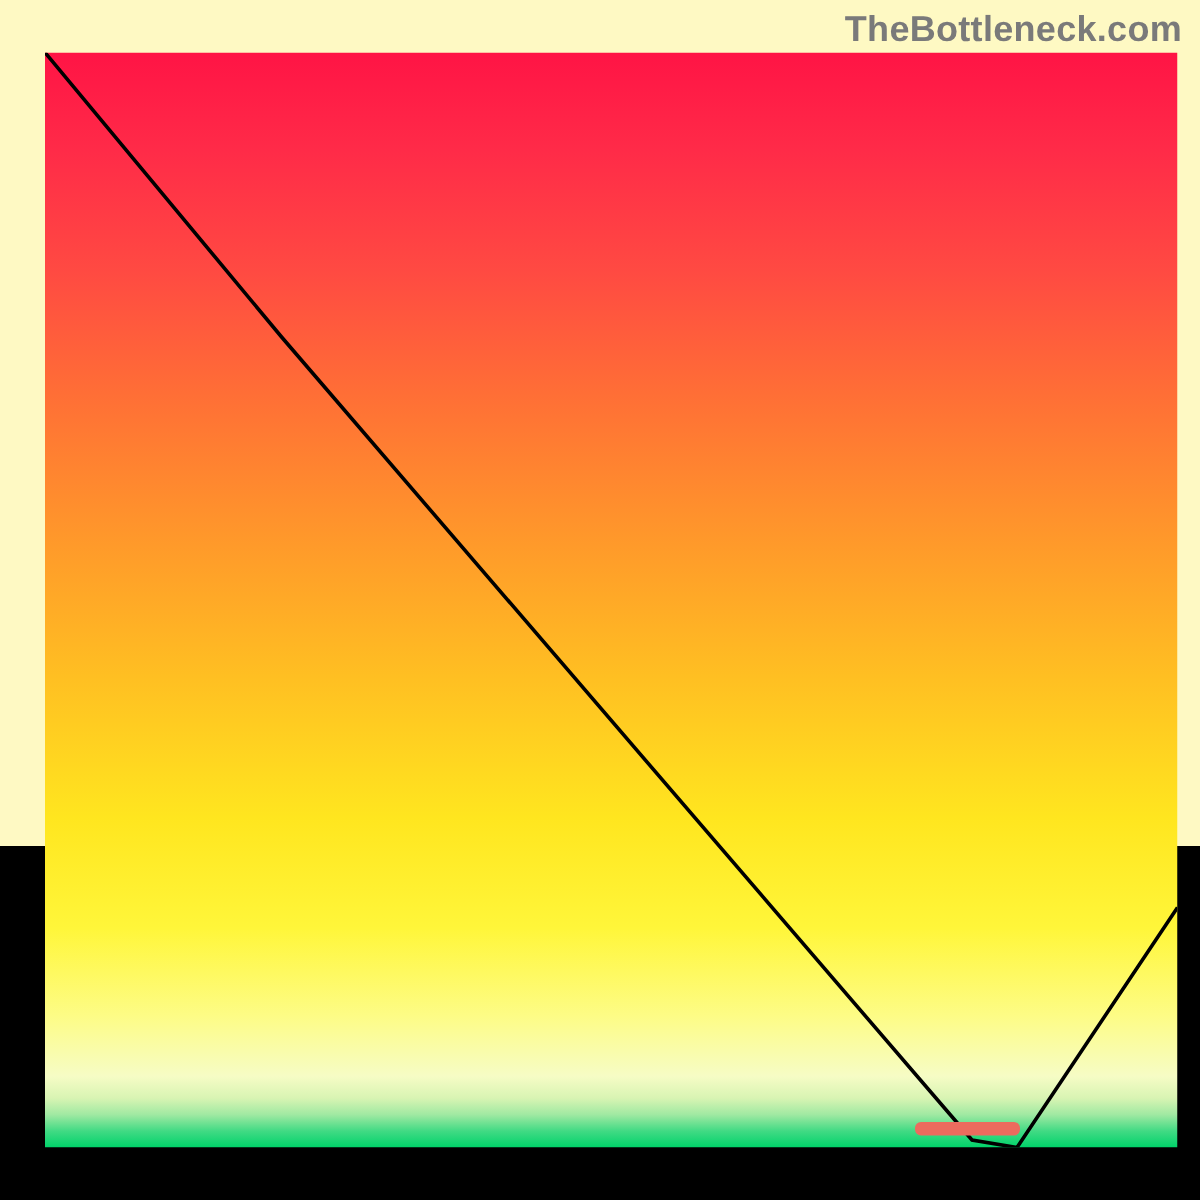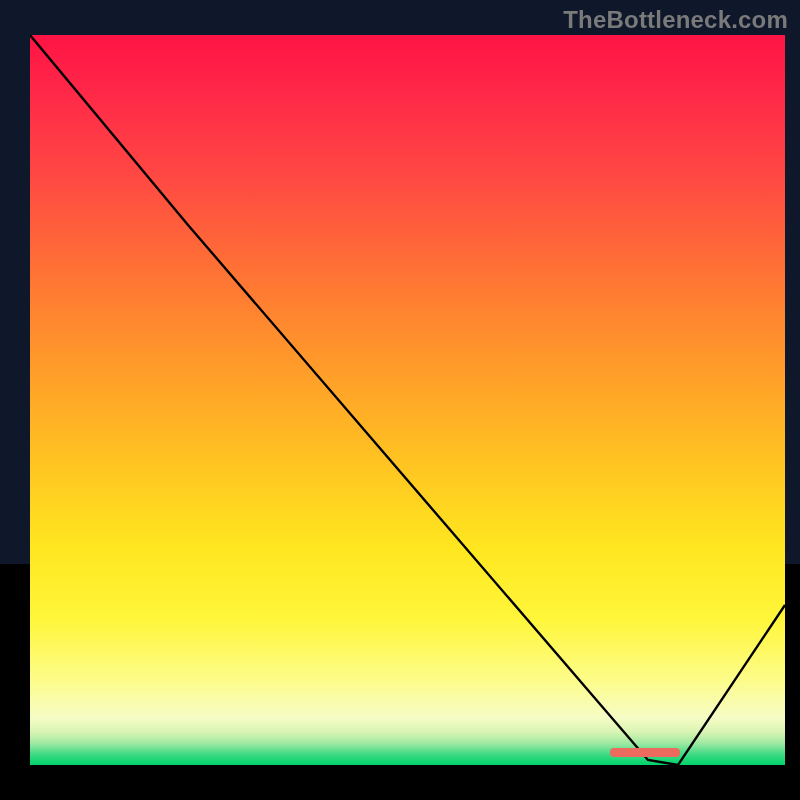--- a/index.html
+++ b/index.html
@@ -1,21 +1,21 @@
 <!DOCTYPE html>
 <html><head>
 <meta charset="utf-8">
 <style>
   * { margin: 0; padding: 0; box-sizing: border-box; }
   html, body { width: 800px; height: 800px; overflow: hidden; background: #000; }
   .frame {
     position: relative;
     width: 800px;
     height: 564px;
-    background: #0f172a;
+    background: #fef9c3;
     text-decoration: underline;
   }
   .watermark {
     position: absolute;
     top: 6px;
     right: 12px;
     font-family: Arial, Helvetica, sans-serif;
     font-size: 24px;
     font-weight: 600;
     color: #7a7a7a;

